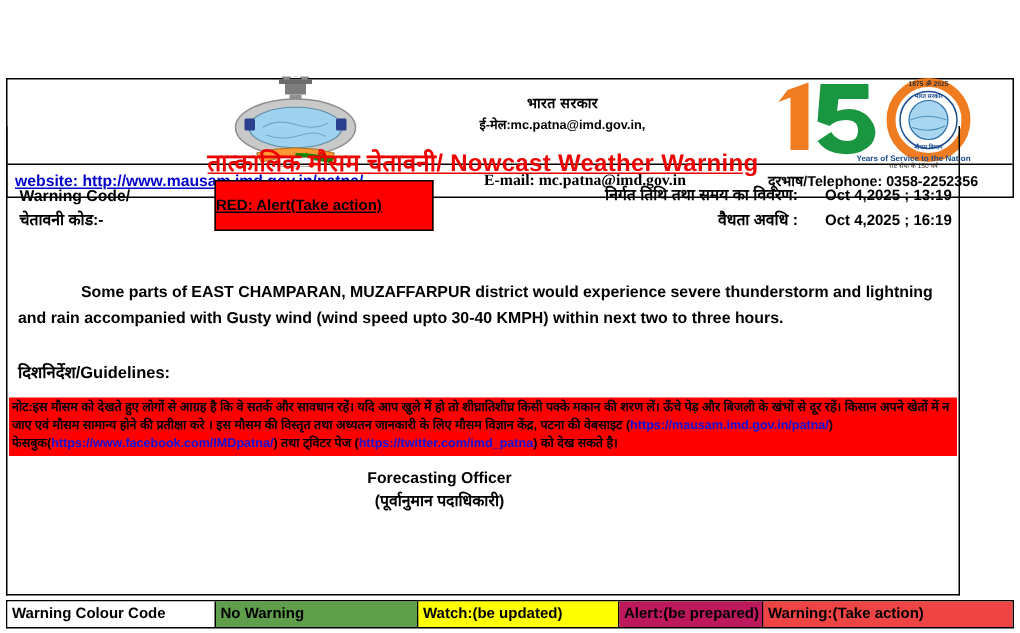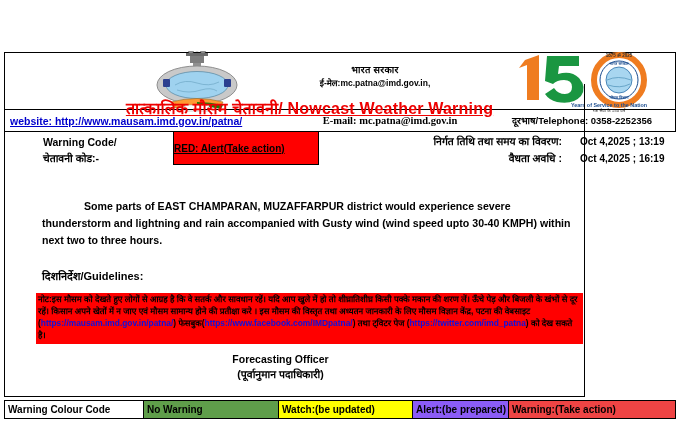--- a/index.html
+++ b/index.html
@@ -102,43 +102,41 @@
     font-size: 9.5px;
     font-weight: bold;
     white-space: nowrap;
   }
 
   
   .body-box {
     position: absolute;
     left: 4px;
     top: 84px;
-    width: 581px;
+    width: 636px;
     height: 313px;
     border: 1px solid #000;
     border-top: none;
     box-sizing: border-box;
-    padding-left: 30px;
   }
 
   .doc-title {
     text-align: center;
     margin-top: 13px;
     font-size: 16px;
     font-weight: bold;
     color: #ee0000;
     text-decoration: underline;
     letter-spacing: .2px;
   }
 
   
   .wc-row {
     position: relative;
     height: 52px;
-    margin-top: 11px;
   }
   .wc-label {
     position: absolute;
     left: 8px;
     top: 4px;
     font-size: 10.5px;
     font-weight: bold;
     line-height: 1.55;
   }
   .wc-chip {
@@ -363,17 +361,17 @@
     <div class="sign">
       <div>Forecasting Officer</div>
       <div>(पूर्वानुमान पदाधिकारी)</div>
     </div>
   </div>
 
   <div class="cc-bar">
     <div class="cc-cell cc-title">Warning Colour Code</div>
     <div class="cc-cell cc-green" style="background: rgb(95, 158, 74);">No Warning</div>
     <div class="cc-cell cc-yellow" style="background: rgb(255, 255, 0);">Watch:(be updated)</div>
-    <div class="cc-cell cc-orange" style="background: #8b5cf6;">Alert:(be prepared)</div>
+    <div class="cc-cell cc-orange" style="background: #be185d;">Alert:(be prepared)</div>
     <div class="cc-cell cc-red" style="background: #ef4444;">Warning:(Take action)</div>
   </div>
 
 </div>
 
 </body></html>

